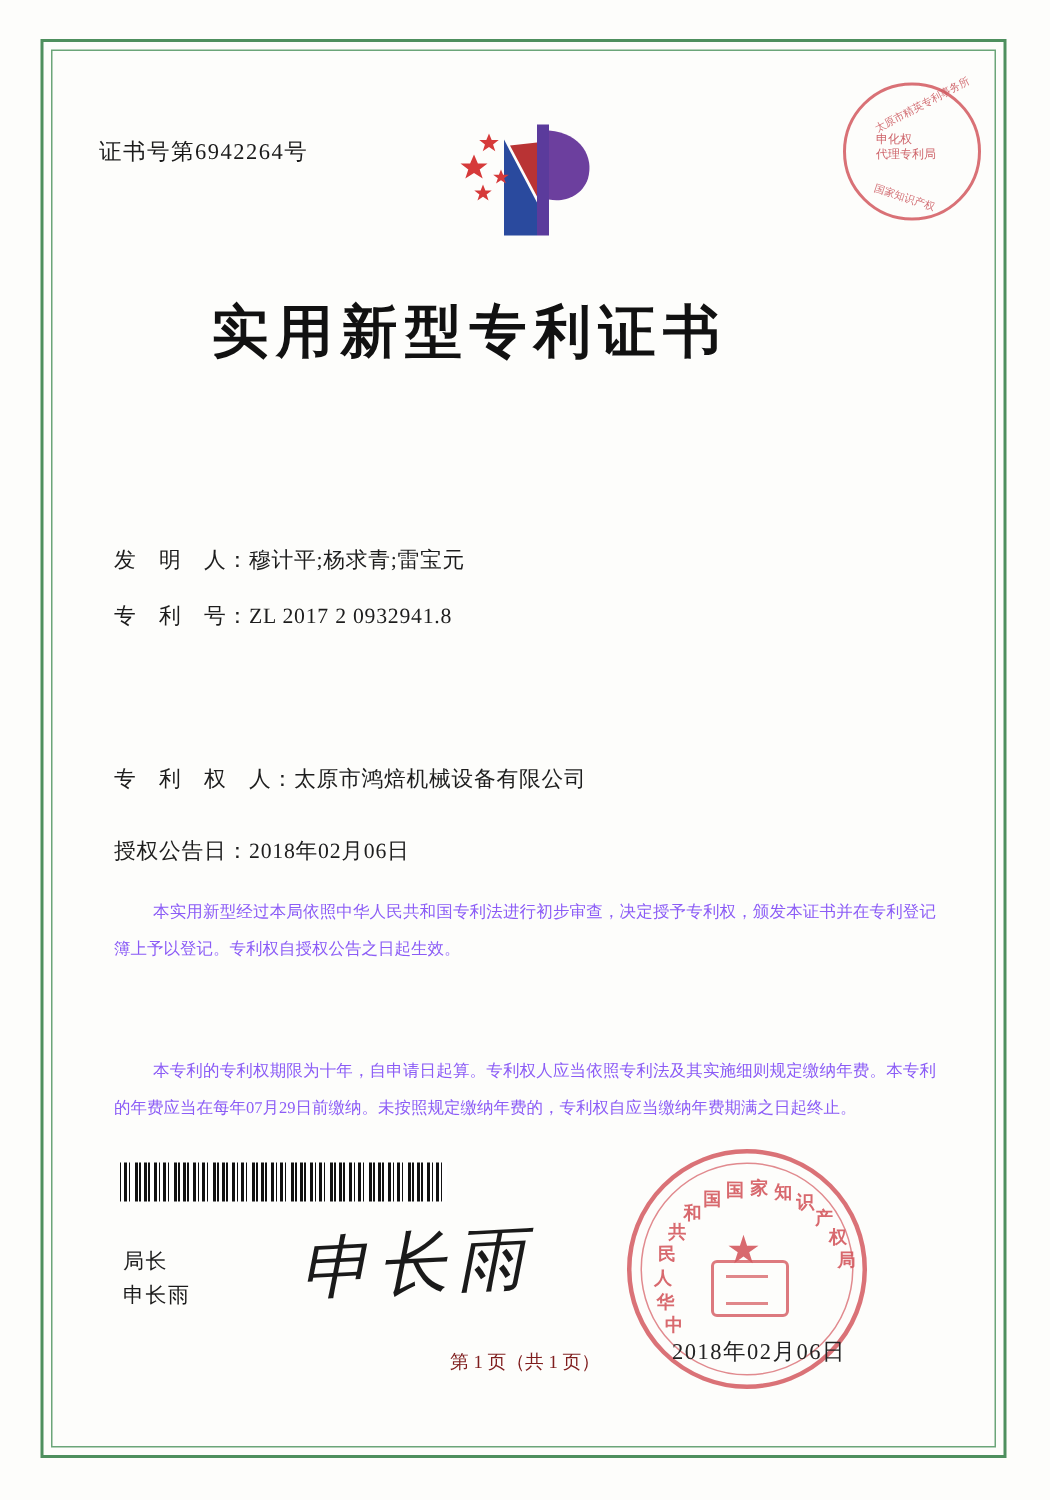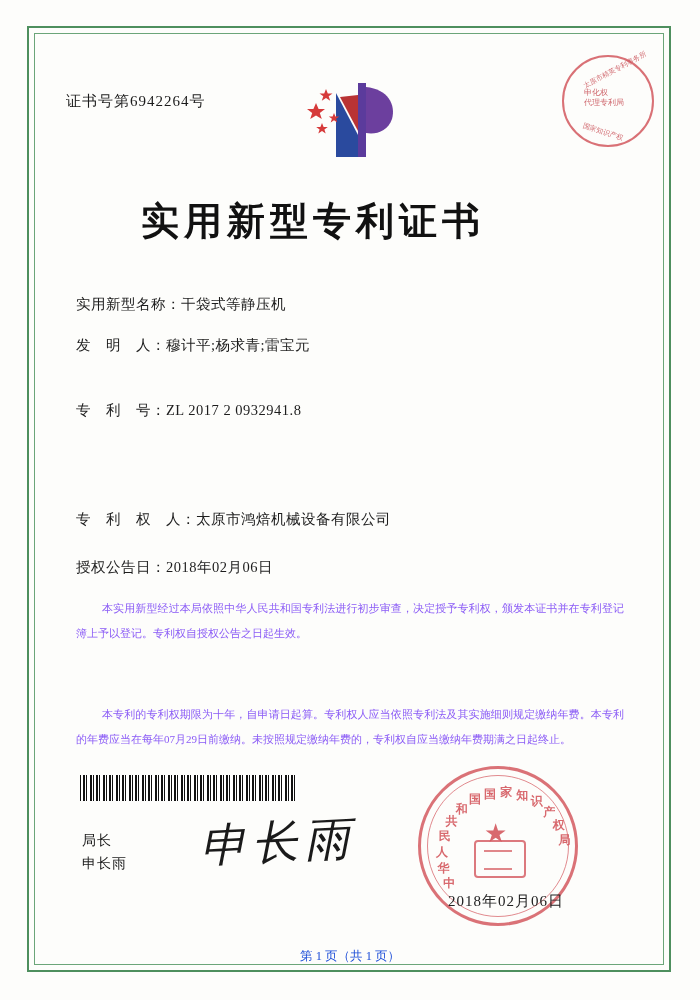--- a/index.html
+++ b/index.html
@@ -111,21 +111,21 @@
     left: 76px;
     font-size: 14.5px;
     letter-spacing: .5px;
     color: #1d1d1d;
     white-space: nowrap;
   }
   .field .lbl { display: inline-block; }
   .field .val { display: inline-block; }
 
   .f1 { top: 295px; }
-  .f2 { top: 336px; text-align: center; }
+  .f2 { top: 364px; text-align: center; }
   .f3 { top: 401px; }
   .f4 { top: 453px; }
   .f5 { top: 510px; }
   .f6 { top: 558px; }
 
   
   .para {
     position: absolute;
     left: 76px;
     width: 548px;
@@ -242,25 +242,25 @@
     position: absolute;
     left: 448px; top: 892px;
     font-size: 15px;
     letter-spacing: 1px;
     color: #222;
   }
 
   
   .footer {
     position: absolute;
-    left: 0; top: 948px;
+    left: 0; top: 900px;
     width: 700px;
     text-align: center;
     font-size: 12.5px;
-    color: #1d4ed8;
+    color: #7f1d1d;
   }
 </style>
 </head>
 <body>
 
 <div class="page">
 
   <div class="border-outer"></div>
   <div class="border-inner"></div>
 
@@ -288,23 +288,20 @@
       <span style="left:20px;top:72px;transform:rotate(18deg);">国家知识产权</span>
     </div>
     <div class="mid">
       <div>申化权</div>
       <div>代理专利局</div>
     </div>
   </div>
 
   <div class="main-title">实用新型专利证书</div>
 
-  <div class="field f1">
-    <span class="lbl">实用新型名称：</span><span class="val">干袋式等静压机</span>
-  </div>
   <div class="field f2">
     <span class="lbl">发　明　人：</span><span class="val">穆计平;杨求青;雷宝元</span>
   </div>
   <div class="field f3">
     <span class="lbl">专　利　号：</span><span class="val">ZL 2017 2 0932941.8</span>
   </div>
   <div class="field f5">
     <span class="lbl">专　利　权　人：</span><span class="val">太原市鸿焙机械设备有限公司</span>
   </div>
   <div class="field f6">

